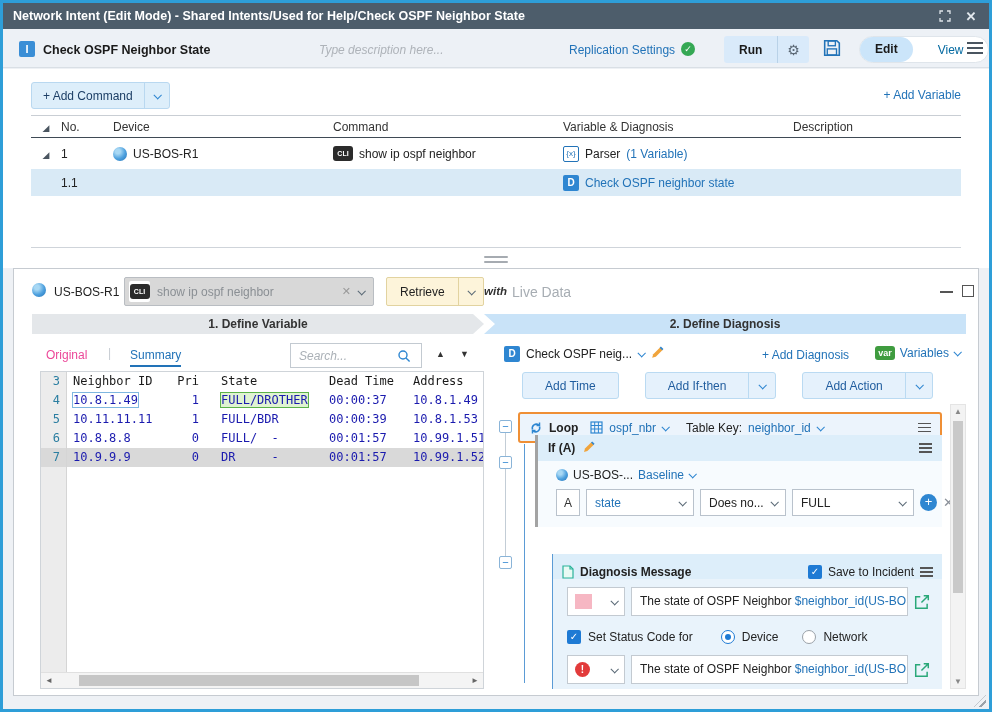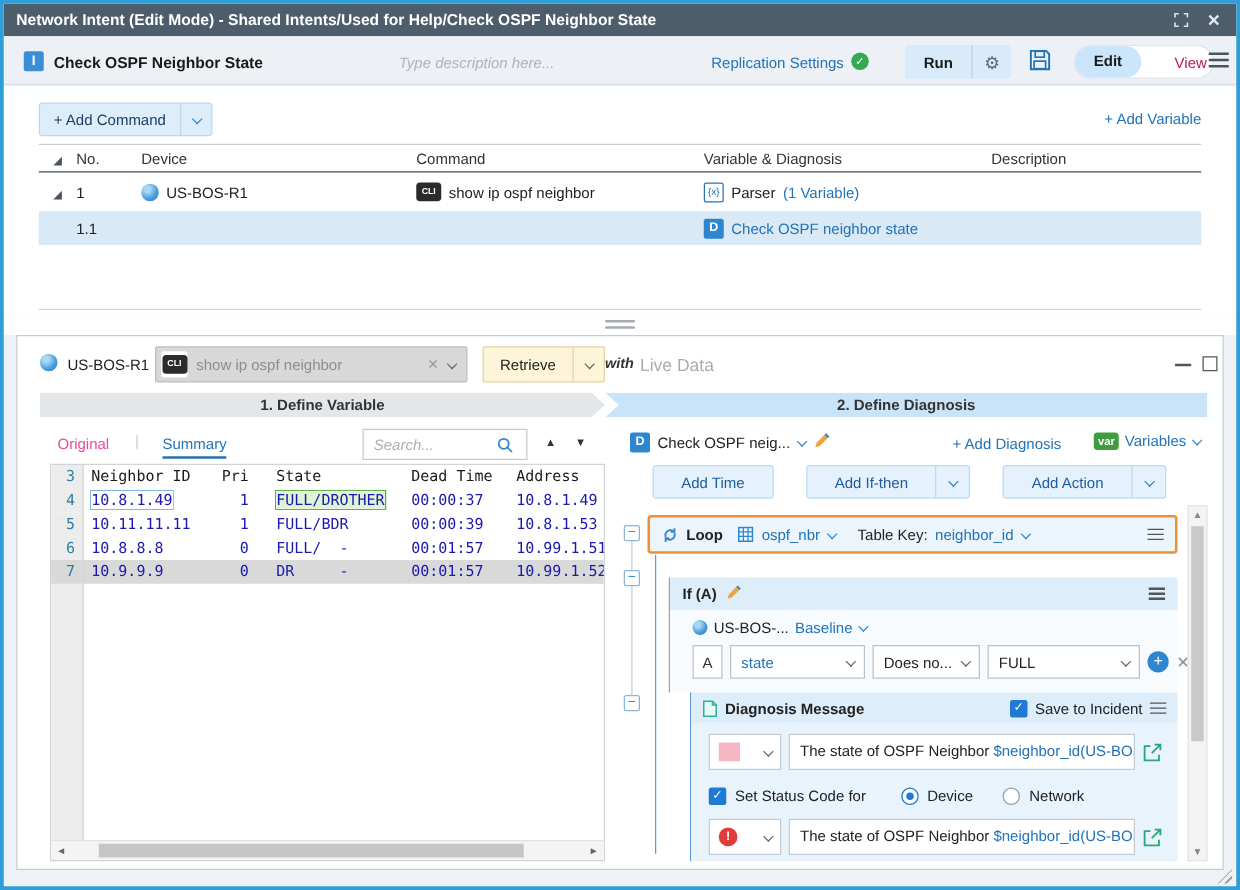--- a/index.html
+++ b/index.html
@@ -22,21 +22,21 @@
   .desc-ph{position:absolute;left:280px;top:14px;font-style:italic;color:#aeb3b9;margin-left:36px;}
   .repl{position:absolute;left:566px;top:14px;color:#2273b8;cursor:pointer;}
   .chk-circle{position:absolute;left:678px;top:13px;width:14px;height:14px;border-radius:50%;background:#35a854;color:#fff;font-size:9px;text-align:center;line-height:14px;}
   .run-group{position:absolute;left:721px;top:7px;height:27px;background:#d9eafa;border-radius:3px;display:flex;align-items:stretch;}
   .run-btn{padding:0 15px;font-weight:bold;color:#1a1a1a;display:flex;align-items:center;cursor:pointer;}
   .vdiv{width:1px;background:#b9d2e8;}
   .gear{padding:0 9px;display:flex;align-items:center;color:#5a6774;font-size:14px;cursor:pointer;}
   .save{position:absolute;left:820px;top:10px;cursor:pointer;}
   .pill{position:absolute;left:856px;top:7px;height:27px;background:#fff;border:1px solid #dfe5eb;border-radius:14px;display:flex;align-items:center;}
   .pill .edit{background:#cbe5fa;border-radius:13px;height:25px;line-height:25px;padding:0 15px;font-weight:bold;color:#1a1a1a;cursor:pointer;}
-  .pill .view{padding:0 5px;color:#be185d;cursor:pointer;margin-left:22px;}
+  .pill .view{padding:0 25px;color:#0369a1;cursor:pointer;}
   .burger{position:absolute;left:964px;top:13px;width:16px;cursor:pointer;}
   .burger div{height:2px;background:#4a5560;margin-bottom:3px;}
 
   
   .toppane{position:absolute;top:66px;left:0;right:0;height:181px;background:#fff;}
   .addcmd{position:absolute;left:28px;top:13px;height:27px;background:#ddeefa;border:1px solid #b9d8f0;border-radius:3px;display:flex;align-items:stretch;color:#1d3f66;}
   .addcmd .lbl{padding:0 11px;display:flex;align-items:center;cursor:pointer;}
   .addcmd .cdiv{width:1px;background:#b9d8f0;}
   .addcmd .chevseg{padding:0 9px;display:flex;align-items:center;cursor:pointer;}
   .addvar{position:absolute;right:28px;top:19px;color:#2273b8;cursor:pointer;}
@@ -133,32 +133,32 @@
   .dpbtn .lbl{padding:0 22px;display:flex;align-items:center;cursor:pointer;}
   .dpbtn .cdiv{width:1px;background:#badaf2;}
   .dpbtn .chevseg{padding:0 10px;display:flex;align-items:center;cursor:pointer;}
   .canvas{position:absolute;left:0;right:20px;top:64px;bottom:2px;}
   .railv{position:absolute;left:9px;top:26px;height:132px;width:1px;background:#c3cdd6;}
   .vline1{position:absolute;left:28px;top:40px;bottom:6px;width:1px;background:#5b9bd5;}
   .minusbox{position:absolute;width:13px;height:13px;border:1px solid #8ab4d8;background:#fff;color:#2e86d1;font-size:11px;line-height:11px;text-align:center;cursor:pointer;border-radius:2px;}
   .looprow{position:absolute;left:22px;width:424px;top:8px;height:31px;border:2px solid #ef8f35;background:#ecf4fc;border-radius:3px;display:flex;align-items:center;padding:0 9px;gap:6px;}
   .hamb{width:13px;cursor:pointer;}
   .hamb div{height:1.5px;background:#555;margin:2.5px 0;}
-  .ifblock{position:absolute;left:39px;width:407px;top:58px;border-left:1px solid #a3a3a3;}
+  .ifblock{position:absolute;left:39px;width:407px;top:31px;border-left:3px solid #a3a3a3;}
   .ifhead{height:26px;background:#ddeefa;display:flex;align-items:center;padding:0 10px;gap:7px;}
   .ifbody{height:66px;background:#f7fbfe;position:relative;}
   .devline{position:absolute;left:18px;top:7px;display:flex;align-items:center;gap:5px;}
   .condrow{position:absolute;left:18px;top:28px;display:flex;align-items:center;gap:6px;}
   .abox{width:24px;height:27px;border:1px solid #b9c2cc;background:#fff;text-align:center;line-height:27px;color:#333;}
   .csel{height:27px;border:1px solid #b9c2cc;background:#fff;display:flex;align-items:center;padding:0 8px;cursor:pointer;}
   .csel .cv{flex:1;}
   .pluscirc{width:17px;height:17px;border-radius:50%;background:#2e86d1;color:#fff;font-size:13px;line-height:16px;text-align:center;cursor:pointer;}
   .delx{color:#8a9099;font-size:13px;cursor:pointer;}
   .diagblock{position:absolute;left:56px;width:390px;top:150px;bottom:0;border-left:1px solid #5b9bd5;}
-  .diaghead{height:25px;background:#ddeefa;display:flex;align-items:center;padding:0 9px;gap:6px;}
+  .diaghead{height:25px;background:#ddeefa;display:flex;align-items:flex-end;padding:0 9px;gap:6px;}
   .diagbody{position:absolute;left:0;right:0;top:25px;bottom:0;background:#e9f3fb;padding:8px 12px 0 14px;}
   .msgrow{display:flex;align-items:center;gap:6px;height:29px;}
   .swsel{width:58px;height:29px;background:#fff;border:1px solid #c3cad1;display:flex;align-items:center;justify-content:space-between;padding:0 7px;cursor:pointer;}
   .swatch{width:17px;height:15px;background:#f6b7c3;}
   .erricon{width:15px;height:15px;border-radius:50%;background:#e23b3b;color:#fff;font-weight:bold;font-size:10px;text-align:center;line-height:15px;}
   .msginput{flex:1;height:29px;background:#fff;border:1px solid #c3cad1;line-height:27px;padding:0 8px;white-space:nowrap;overflow:hidden;cursor:text;}
   .statusrow{display:flex;align-items:center;gap:7px;margin-top:13px;margin-bottom:10px;height:16px;}
   .cb{width:14px;height:14px;background:#1e7ad4;border-radius:2px;color:#fff;font-size:10px;text-align:center;line-height:14px;cursor:pointer;}
   .radio{width:14px;height:14px;border-radius:50%;border:1px solid #1e7ad4;background:#fff;position:relative;cursor:pointer;}
   .radio.on::after{content:"";position:absolute;left:3px;top:3px;width:6px;height:6px;border-radius:50%;background:#1e7ad4;}

